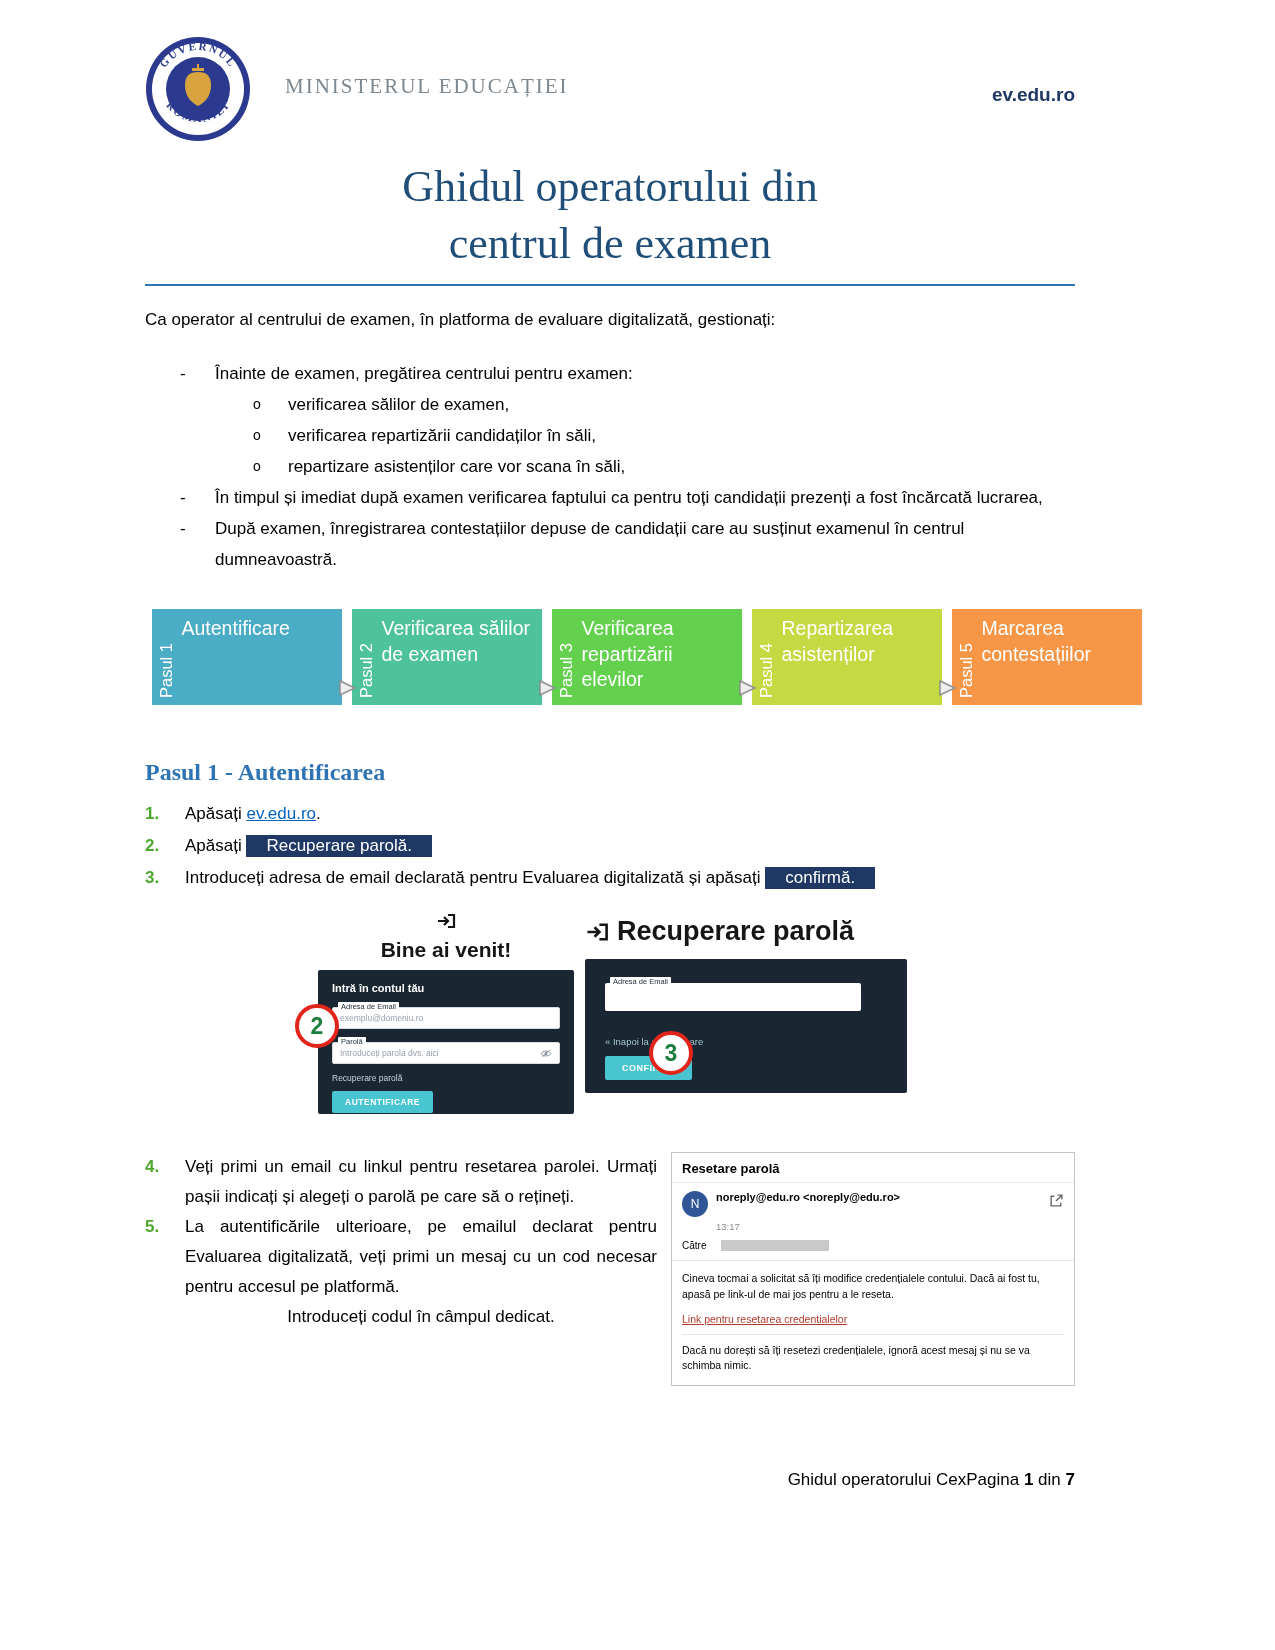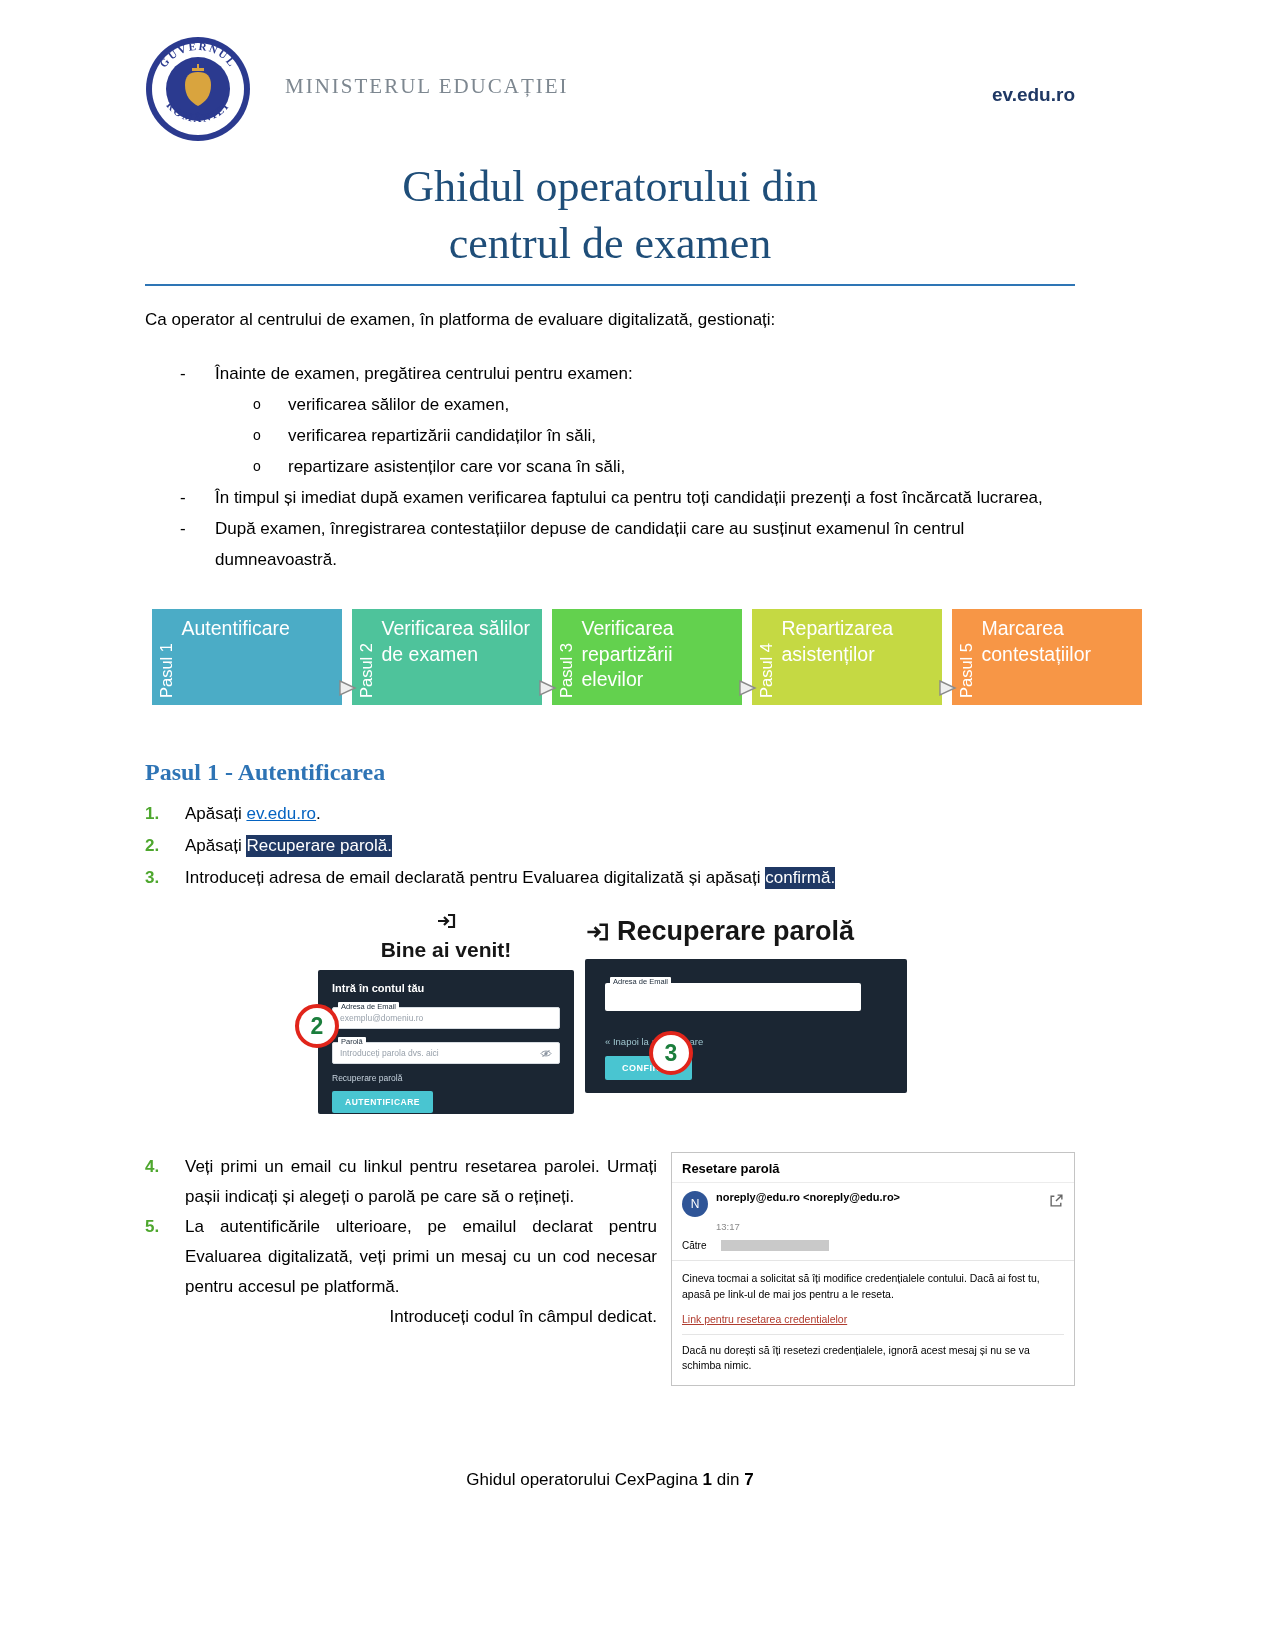--- a/index.html
+++ b/index.html
@@ -50,21 +50,21 @@
   
   .section-heading {
     margin-top:54px; font-family:"Liberation Serif", serif;
     font-size:24px; font-weight:bold; color:#2e74b5;
   }
   .num-list { margin-top:12px; font-size:17px; }
   .num-item { display:flex; line-height:32px; }
   .num-item .num { width:40px; flex:0 0 auto; color:#4ea72e; font-weight:bold; }
   .itext { flex:1; }
   .doclink { color:#0563c1; text-decoration:underline; cursor:pointer; }
-  .hl { background:#1f3864; color:#fff; padding:1px 0 2px; }
+  .hl { background:#1f3864; color:#fff; padding:1px 20px 2px; }
 
   
   .shots { position:relative; margin-top:8px; height:238px; }
   .shot-title { display:flex; align-items:center; gap:8px; font-weight:bold; color:#161616; }
   .shot-login { position:absolute; left:173px; top:10px; width:256px; }
   .shot-login .shot-title { font-size:21px;flex-direction:column; }
   .dark-card { background:#1b2633; border-radius:2px; }
   .login-card { margin-top:8px; height:144px; padding:12px 14px; position:relative; }
   .card-heading { font-size:11px; font-weight:bold; color:#fff; }
   .field { position:relative; margin-top:13px; background:#fff; border:1px solid #d7dce1; border-radius:2px; height:22px; display:flex; align-items:center; padding:0 7px; }
@@ -92,39 +92,39 @@
   }
   .callout-2 { left:150px; top:102px; }
   .callout-3 { left:64px; top:72px; }
 
   
   .row45 { display:flex; gap:14px; margin-top:12px; }
   .items45 { flex:1; font-size:17px; }
   .item45 { display:flex; line-height:30px; }
   .item45 .num { width:40px; flex:0 0 auto; color:#4ea72e; font-weight:bold; }
   .item45 .itext { text-align:justify; }
-  .line2 { text-align:right; display:block; }
+  .line2 { text-align:center; display:block; }
 
   .email-card { width:404px; flex:0 0 auto; border:1px solid #c4c4c4; background:#fff; align-self:flex-start; }
   .ec-title { font-size:13px; font-weight:bold; padding:8px 10px 6px; border-bottom:1px solid #ececec; }
   .ec-from { display:flex; gap:8px; padding:8px 10px 4px; align-items:flex-start; }
   .avatar { width:26px; height:26px; border-radius:50%; background:#2f5597; color:#fff; display:flex; align-items:center; justify-content:center; font-size:12px; flex:0 0 auto; }
   .from-name { font-size:11px; font-weight:bold; }
   .from-time { font-size:9.5px; color:#8a8a8a; margin-top:18px; }
   .popout { margin-left:auto; flex:0 0 auto; margin-top:2px; }
   .ec-to { display:flex; align-items:center; gap:15px; padding:4px 10px 9px; font-size:10px; border-bottom:1px solid #e5e5e5; }
   .redact { width:108px; height:11px; background:#c9c9c9; }
   .ec-body { padding:10px 10px 2px; font-size:10.5px; line-height:1.45; }
   .ec-link { display:block; margin:9px 10px 0; padding-bottom:9px; font-size:10.5px; color:#b03b2e; text-decoration:underline; border-bottom:1px solid #e5e5e5; }
   .ec-note { padding:8px 10px 12px; font-size:10.5px; line-height:1.45; }
 
   
   .page-footer {
     position:absolute; left:145px; right:200px; top:1470px;
-    display:flex; justify-content:center; font-size:17px;
+    display:flex; justify-content:flex-end; font-size:17px;
   }
 </style>
 </head>
 <body>
 
 <div class="page">
 
   <div class="content">
     <div class="doc-header">
       <div class="logo">

